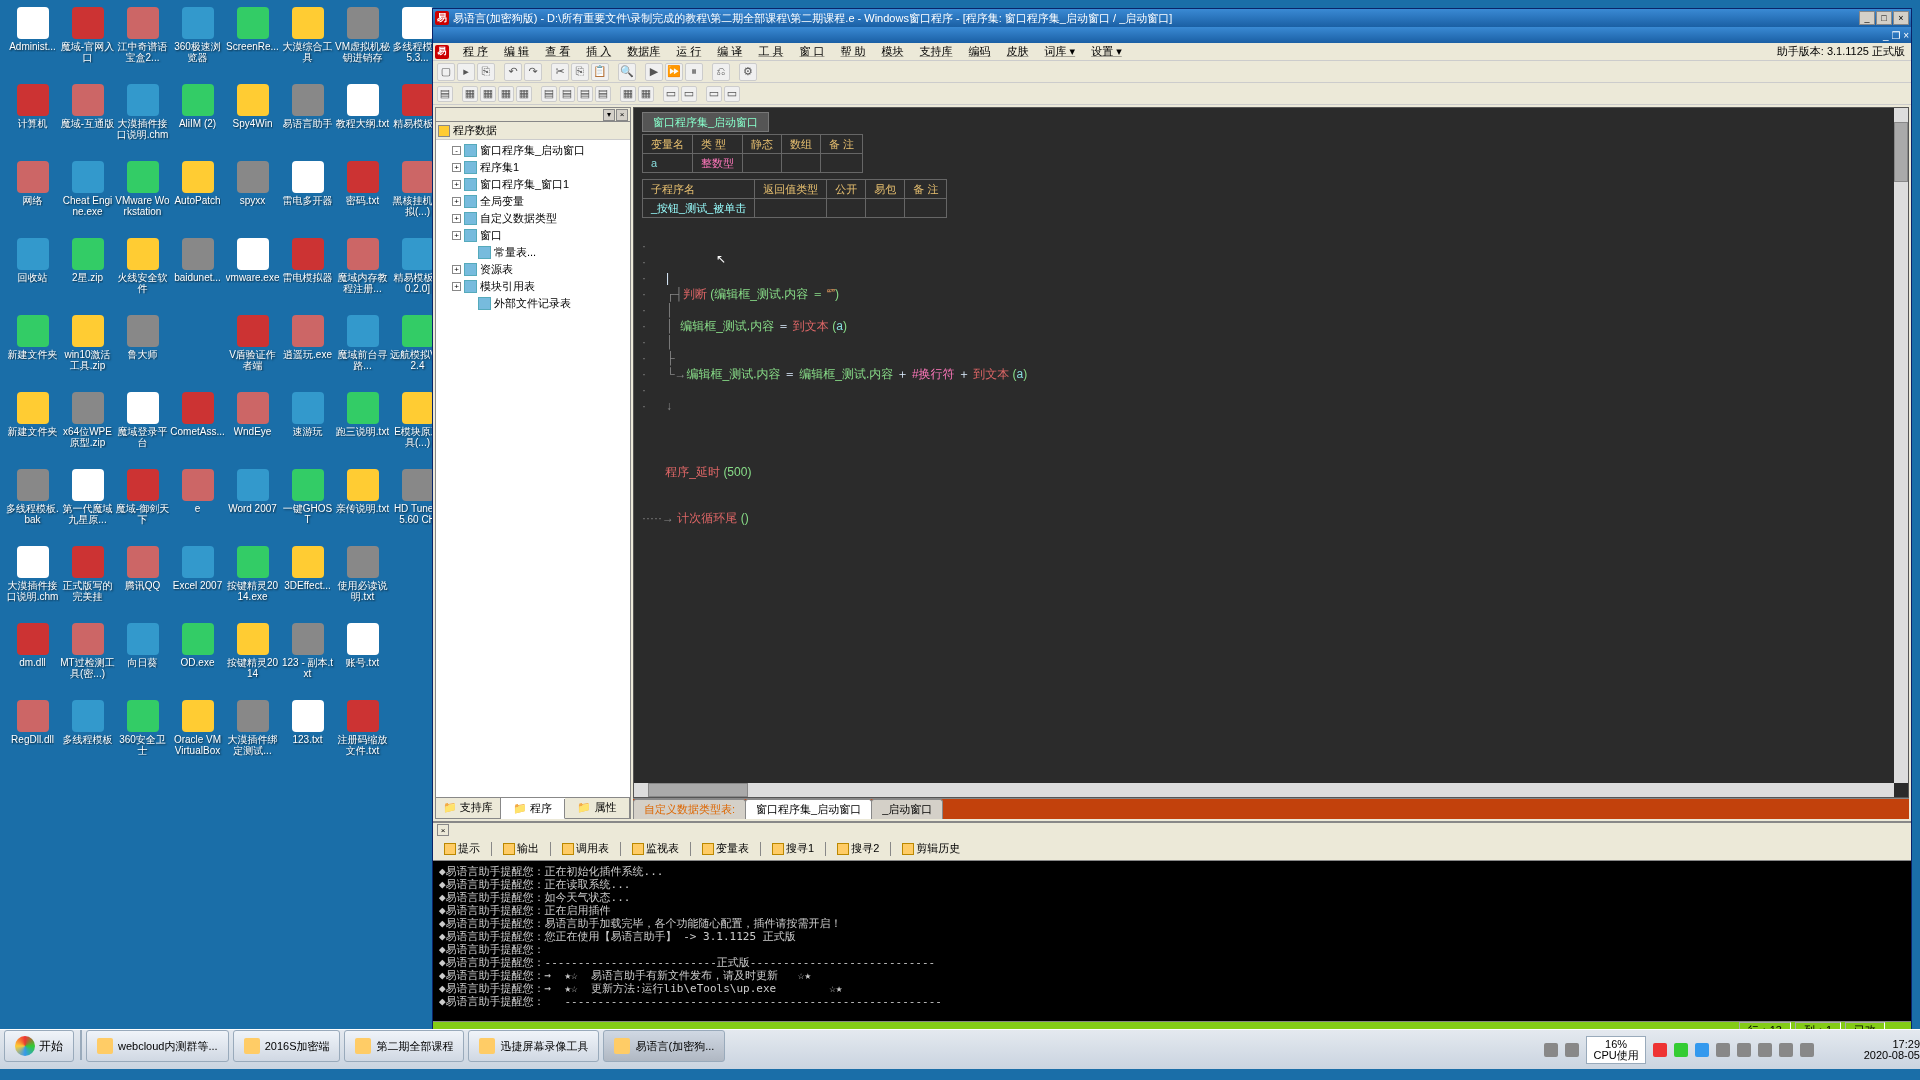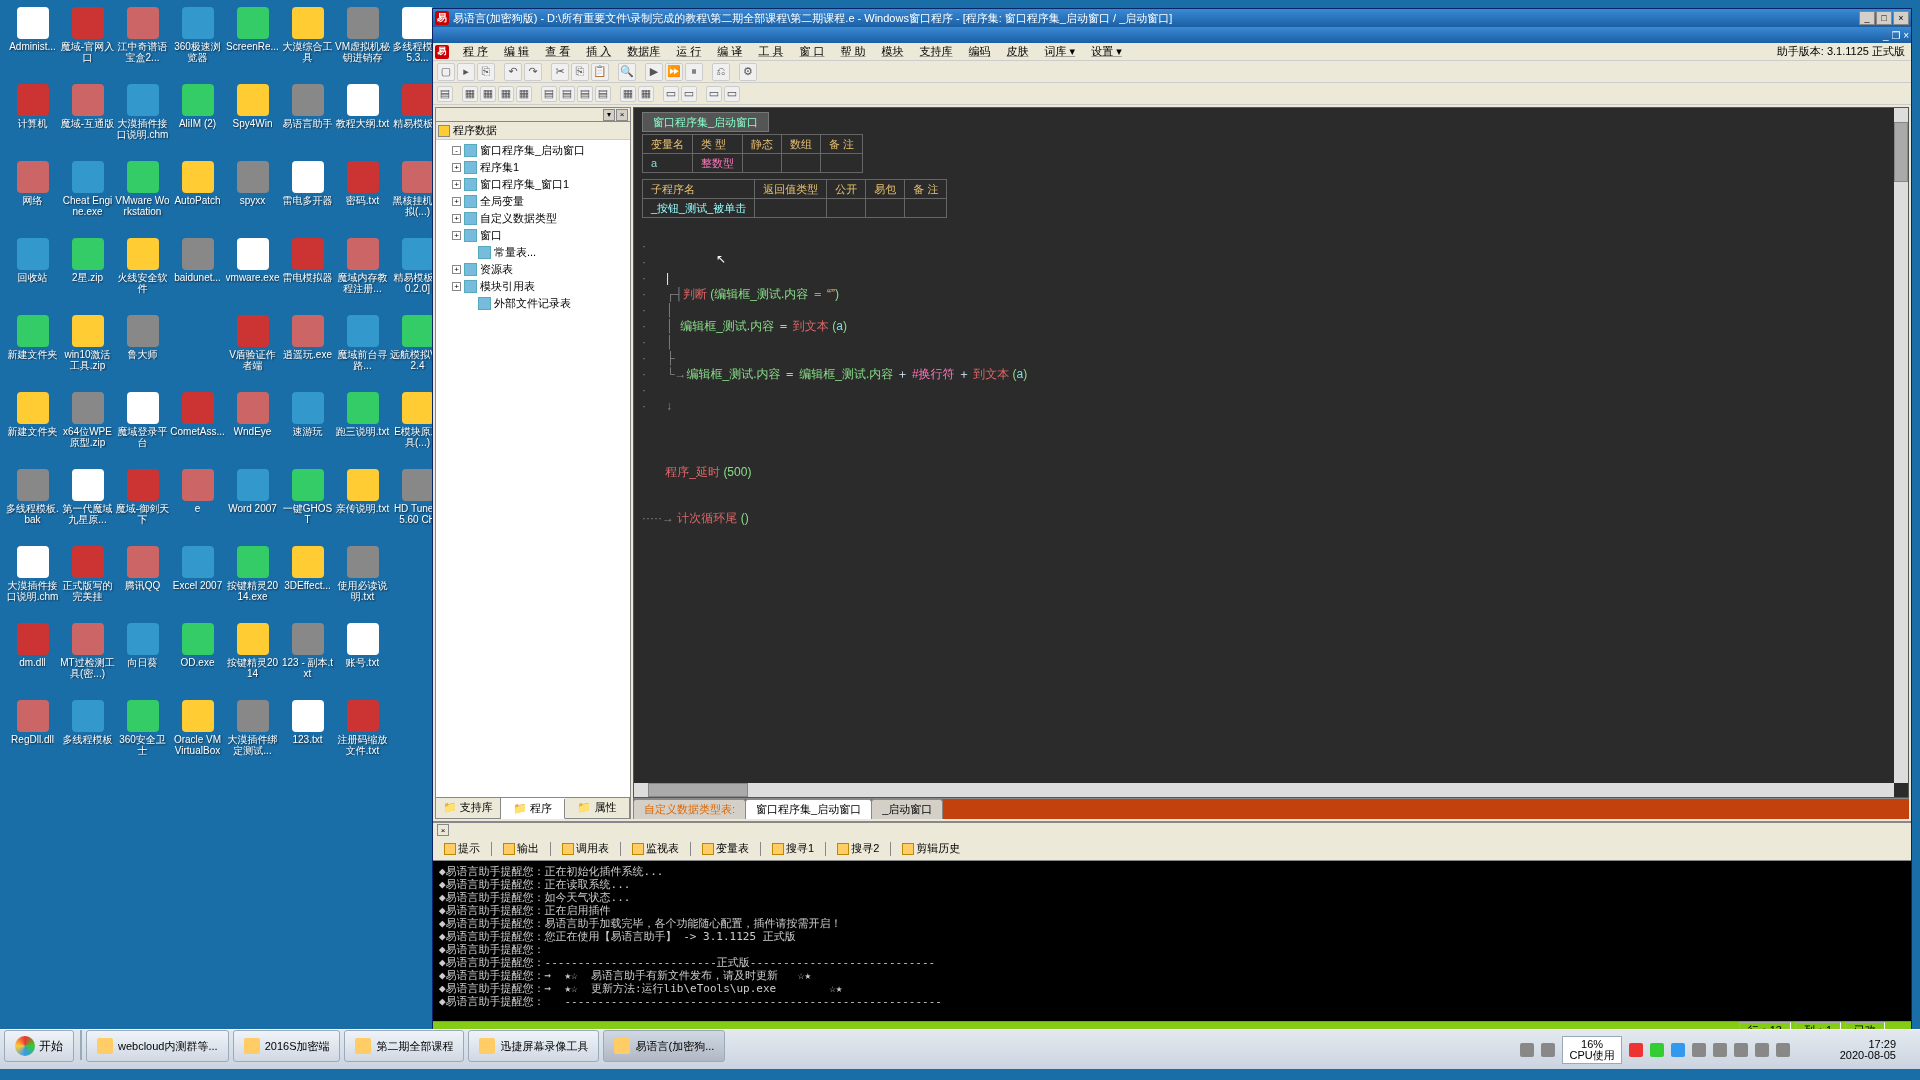--- a/index.html
+++ b/index.html
@@ -99,21 +99,21 @@
 
 
 .taskbar { position: absolute; bottom: 11px; left: 0; width: 100%; height: 40px; background: linear-gradient(#e4e9ef,#cad4e0); border-top:1px solid #fff; display:flex; }
 .start-btn { height:32px; padding:0 10px; margin:0 4px; background:linear-gradient(#f0f4f9,#d0d8e3); border:1px solid #9ab; border-radius:3px; display:flex;align-items:center;gap:4px;font-size:12px;cursor:pointer;}
 .start-btn .si { width:20px;height:20px;background:conic-gradient(#e33,#3c3,#39e,#fc3,#e33);border-radius:50%;}
 .task-sep { width:2px; height:30px; background:#9ab; margin:0 2px;}
 .task-item { height:32px; padding:0 10px; margin:0 2px; background:linear-gradient(#f0f4f9,#d0d8e3); border:1px solid #9ab; border-radius:3px; display:flex;align-items:center;gap:5px;font-size:11px;cursor:pointer; max-width:150px;}
 .task-item.active { background:linear-gradient(#d0d8e3,#b0b8c3);}
 .task-item .ti { width:16px;height:16px;background:#fc6;border-radius:2px;}
 .task-item .tl { white-space:nowrap; overflow:hidden; text-overflow:ellipsis;}
-.tray { margin-left:auto; display:flex; align-items:center; gap:7px; padding-right:24px;font-size:11px;}
+.tray { margin-left:auto; display:flex; align-items:center; gap:7px; padding-right:0;font-size:11px;}
 .tray .cpu { border:1px solid #9ab; padding:2px 6px; background:#fff; text-align:center; line-height:11px;}
 .tray .trico { width:14px;height:14px;background:#888;border-radius:2px;}
 .tray .clock { text-align:right; line-height:11px;margin-left:43px;}
 </style>
 </head>
 <body>
 
 <div class="desktop">
   <div class="icon-grid" id="icon-grid">
       <div class="desktop-icon">

